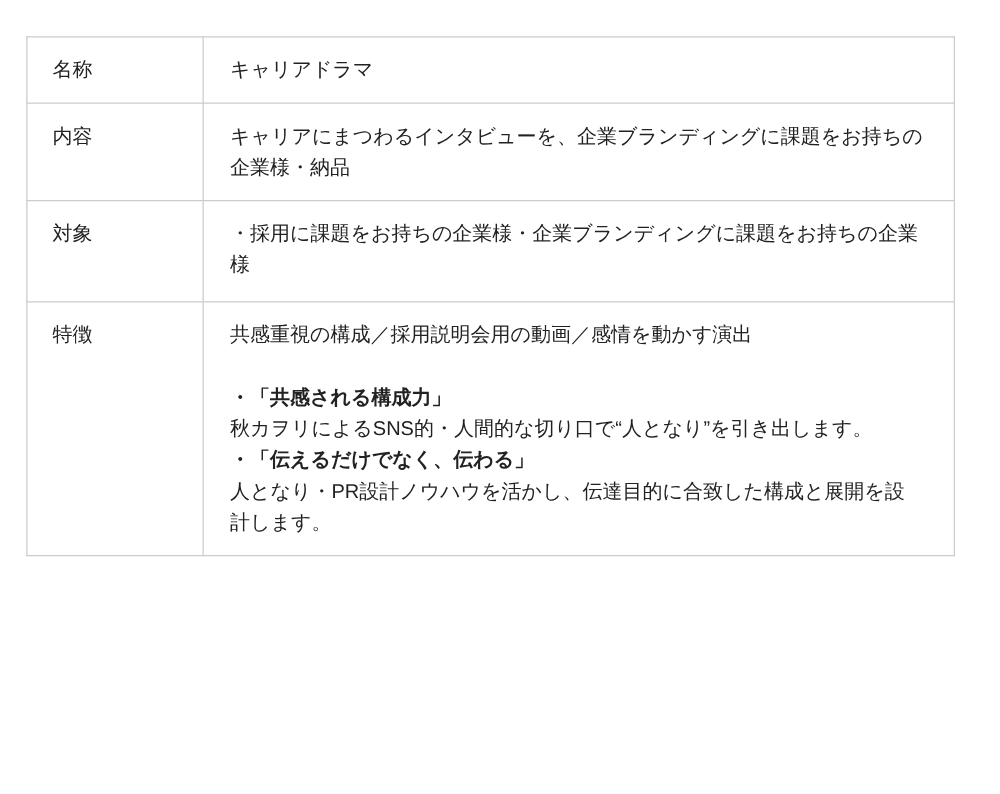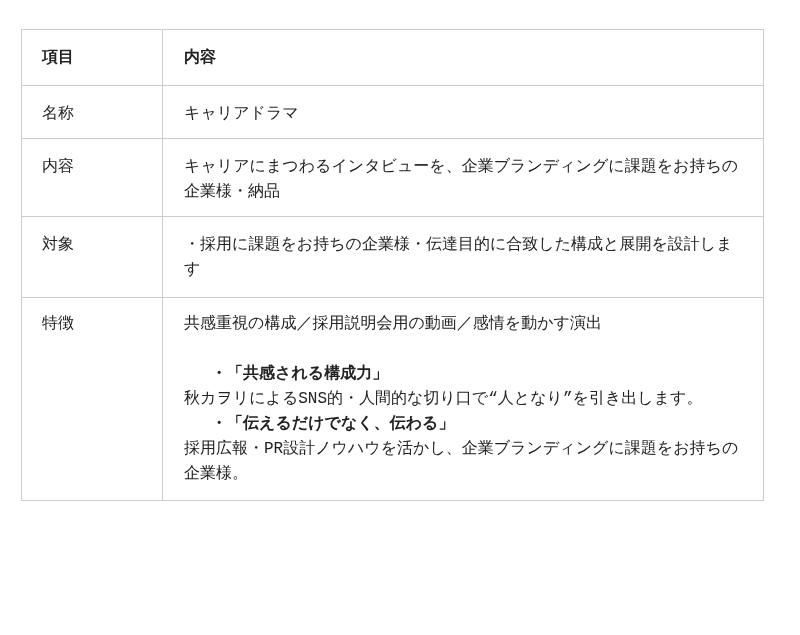--- a/index.html
+++ b/index.html
@@ -41,56 +41,52 @@
     background: #ffffff;
   }
   th { font-weight: 700; }
   .cell-label   { padding: 14px 8px 13px 20px; }
   .cell-content { padding: 14px 24px 13px 21px; }
   tr.r-header   { height: 56px; }
   tr.r-name     { height: 53px; }
   tr.r-desc     { height: 78px; }
   tr.r-target   { height: 81px; }
   tr.r-usecase  { height: 106px; }
-  tr.r-features { height: 200px; font-family: Liberation Mono, monospace; }
+  tr.r-features { height: 200px; }
   .blank-line { height: 25px; }
-  .point-title { font-weight: 700; margin-left: 27px; }
+  .point-title { font-weight: 700; }
 </style>
 </head>
 <body>
 
 <div class="page">
   <table class="info">
     <colgroup>
       <col class="c1">
       <col class="c2">
     </colgroup>
     <tbody>
-      <tr class="r-header">
-        <th class="cell-label">項目</th>
-        <th class="cell-content">内容</th>
-      </tr>
       <tr class="r-name">
         <td class="cell-label">名称</td>
         <td class="cell-content">キャリアドラマ</td>
       </tr>
       <tr class="r-desc">
         <td class="cell-label">内容</td>
         <td class="cell-content">キャリアにまつわるインタビューを、企業ブランディングに課題をお持ちの企業様・納品</td>
       </tr>
       <tr class="r-target">
         <td class="cell-label">対象</td>
-        <td class="cell-content">・採用に課題をお持ちの企業様・伝達目的に合致した構成と展開を設計します</td>
+        <td class="cell-content">・採用に課題をお持ちの企業様・企業ブランディングに課題をお持ちの企業様</td>
       </tr>
       <tr class="r-features">
         <td class="cell-label">特徴</td>
         <td class="cell-content">
           <div>共感重視の構成／採用説明会用の動画／感情を動かす演出</div>
           <div class="blank-line"></div>
           <div class="point-title">・「共感される構成力」</div>
           <div>秋カヲリによるSNS的・人間的な切り口で“人となり”を引き出します。</div>
           <div class="point-title">・「伝えるだけでなく、伝わる」</div>
-          <div>採用広報・PR設計ノウハウを活かし、企業ブランディングに課題をお持ちの企業様。</div>
+          <div>人となり・PR設計ノウハウを活かし、伝達目的に合致した構成と展開を設計します。</div>
         </td>
       </tr>
     </tbody>
   </table>
 </div>
 
 </body></html>

